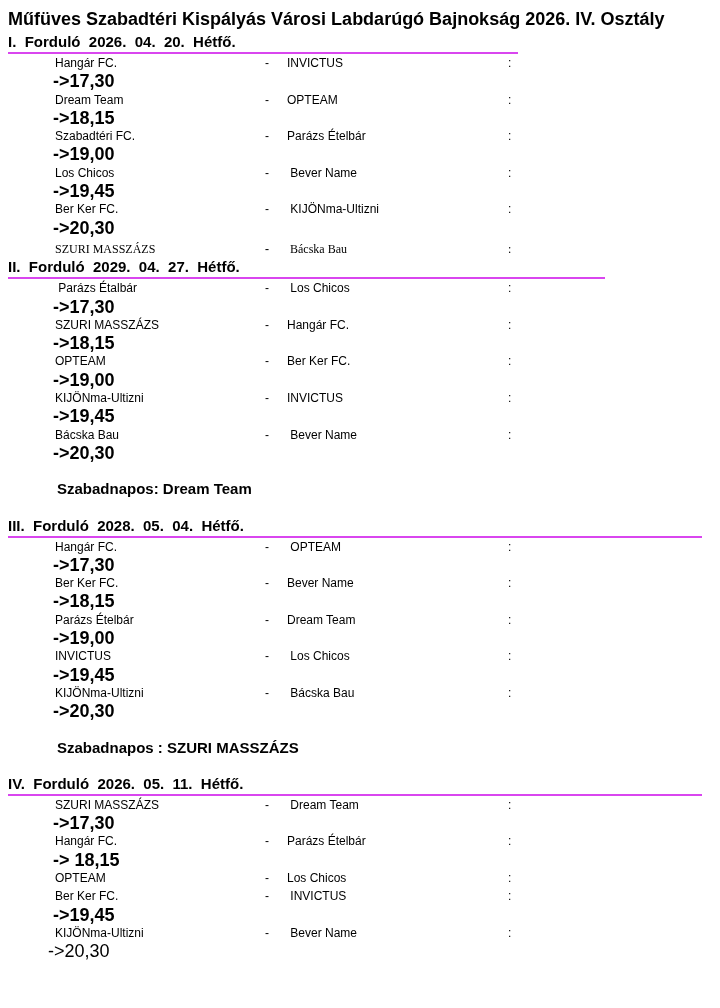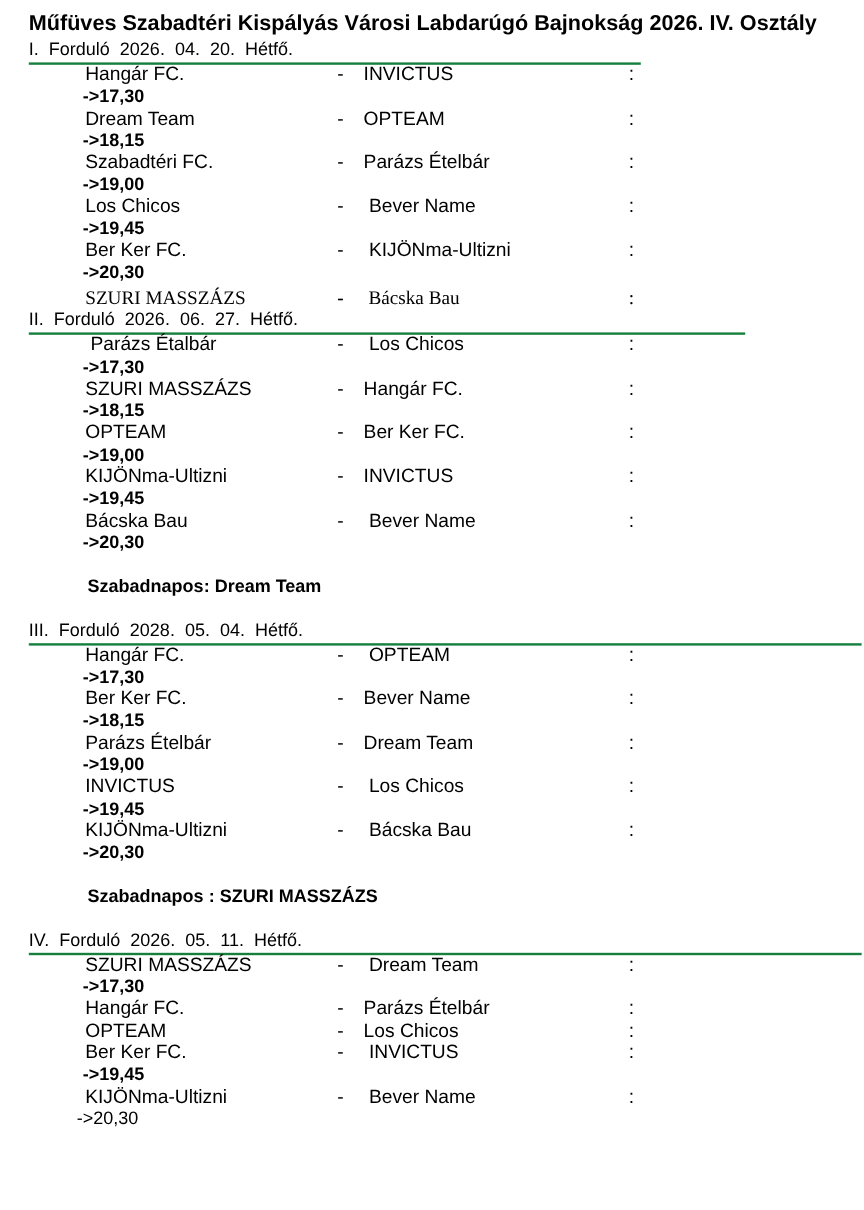--- a/index.html
+++ b/index.html
@@ -7,73 +7,73 @@
     padding: 0;
     background: #ffffff;
     width: 720px;
     height: 1008px;
     overflow: hidden;
   }
   .page {
     box-sizing: border-box;
     width: 720px;
     height: 1008px;
-    padding: 9px 0 0 24px;
+    padding: 9px 0 0 8px;
     font-family: "Liberation Sans", sans-serif;
     color: #000000;
   }
   .doc-title {
     width: 706px;
     font-size: 18px;
     line-height: 21px;
     font-weight: 700;
     margin: 0 0 3px 0;
   }
   .round { margin: 0; }
   .round-gap { margin-top: 18px; }
   .round-header {
     font-size: 15px;
     line-height: 18px;
-    font-weight: 400;
+    font-weight: 700;
     white-space: pre;
-    border-bottom: 2px solid #15803d;
+    border-bottom: 2px solid #d946ef;
     padding-bottom: 1px;
   }
   .round-0 .round-header { width: 510px; }
   .round-1 .round-header { width: 597px; }
   .round-2 .round-header { width: 694px; }
   .round-3 .round-header { width: 694px; }
 
   .match { margin: 0; }
   .round-0 .match:nth-of-type(7) { margin-top: 3px; font-family: Liberation Serif, serif; } 
 
   .match-line {
     position: relative;
     padding-left: 47px;   
-    font-size: 16px;
+    font-size: 12px;
     line-height: 18.3px;
     white-space: pre;
   }
   .home {
     display: inline-block;
     width: 210px;         
   }
   .dash {
     display: inline-block;
     width: 22px;          
   }
   .dash.bold { font-weight: 700; }
   .colon {
     position: absolute;
     left: 500px;          
     top: 0;
   }
   .time-line {
     padding-left: 45px;   
-    font-size: 15px;
+    font-size: 18px;
     line-height: 18.3px;
     font-weight: 700;
     white-space: pre;
   }
   .time-line.regular {
     font-weight: 400;
     padding-left: 40px;
   }
   .dayoff-line {
     margin-top: 18px;
@@ -111,21 +111,21 @@
         </div>
         <div class="match">
           <div class="match-line"><span class="home">Ber Ker FC.</span><span class="dash">-</span><span class="away"> KIJÖNma-Ultizni</span><span class="colon">:</span></div>
           <div class="time-line">-&gt;20,30</div>
         </div>
         <div class="match">
           <div class="match-line"><span class="home">SZURI MASSZÁZS</span><span class="dash bold">-</span><span class="away"> Bácska Bau</span><span class="colon">:</span></div>
         </div>
       </section>
       <section class="round round-1">
-        <div class="round-header">II.  Forduló  2026.  06.  27.  Hétfő.</div>
+        <div class="round-header">II.  Forduló  2029.  04.  27.  Hétfő.</div>
         <div class="match">
           <div class="match-line"><span class="home"> Parázs Étalbár</span><span class="dash">-</span><span class="away"> Los Chicos</span><span class="colon">:</span></div>
           <div class="time-line">-&gt;17,30</div>
         </div>
         <div class="match">
           <div class="match-line"><span class="home">SZURI MASSZÁZS</span><span class="dash">-</span><span class="away">Hangár FC.</span><span class="colon">:</span></div>
           <div class="time-line">-&gt;18,15</div>
         </div>
         <div class="match">
           <div class="match-line"><span class="home">OPTEAM</span><span class="dash">-</span><span class="away">Ber Ker FC.</span><span class="colon">:</span></div>
@@ -166,20 +166,21 @@
         <div class="dayoff-line"><span>Szabadnapos</span><span> : </span><span>SZURI MASSZÁZS</span></div>
       </section>
       <section class="round round-3 round-gap">
         <div class="round-header">IV.  Forduló  2026.  05.  11.  Hétfő.</div>
         <div class="match">
           <div class="match-line"><span class="home">SZURI MASSZÁZS</span><span class="dash">-</span><span class="away"> Dream Team</span><span class="colon">:</span></div>
           <div class="time-line">-&gt;17,30</div>
         </div>
         <div class="match">
           <div class="match-line"><span class="home">Hangár FC.</span><span class="dash">-</span><span class="away">Parázs Ételbár</span><span class="colon">:</span></div>
+          <div class="time-line">-&gt; 18,15</div>
         </div>
         <div class="match">
           <div class="match-line"><span class="home">OPTEAM</span><span class="dash">-</span><span class="away">Los Chicos</span><span class="colon">:</span></div>
         </div>
         <div class="match">
           <div class="match-line"><span class="home">Ber Ker FC.</span><span class="dash">-</span><span class="away"> INVICTUS</span><span class="colon">:</span></div>
           <div class="time-line">-&gt;19,45</div>
         </div>
         <div class="match">
           <div class="match-line"><span class="home">KIJÖNma-Ultizni</span><span class="dash">-</span><span class="away"> Bever Name</span><span class="colon">:</span></div>

